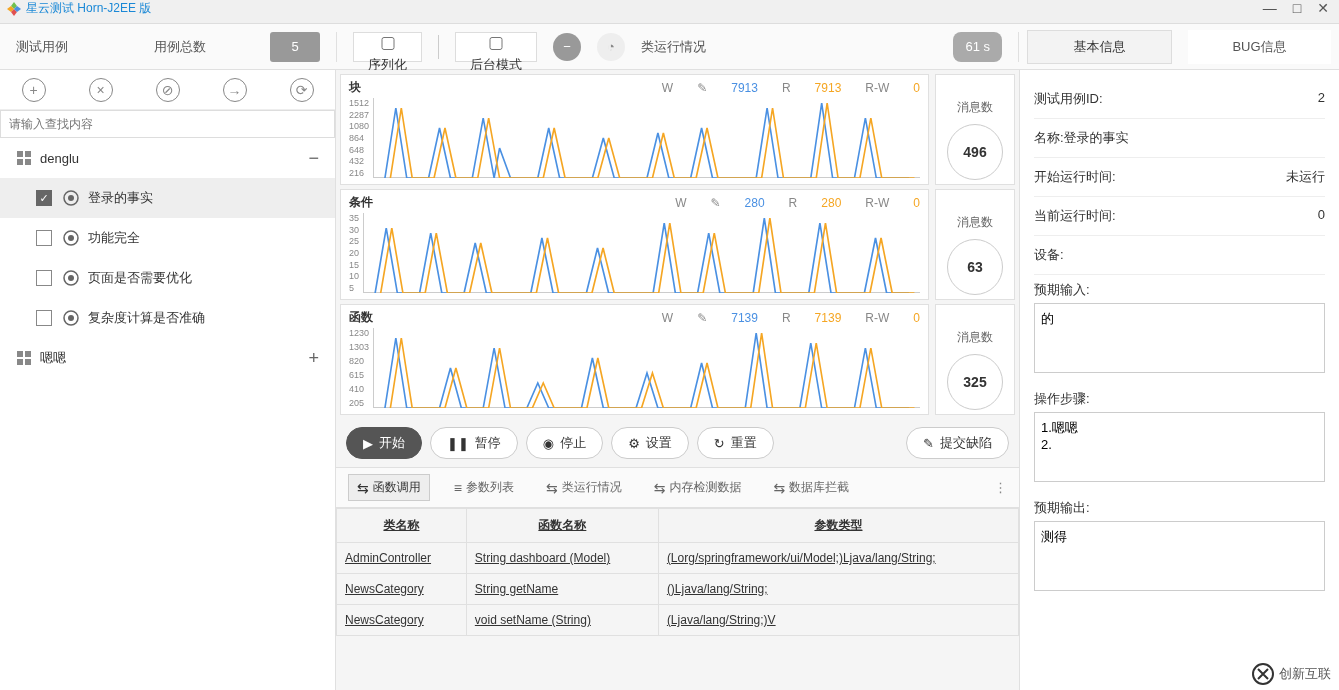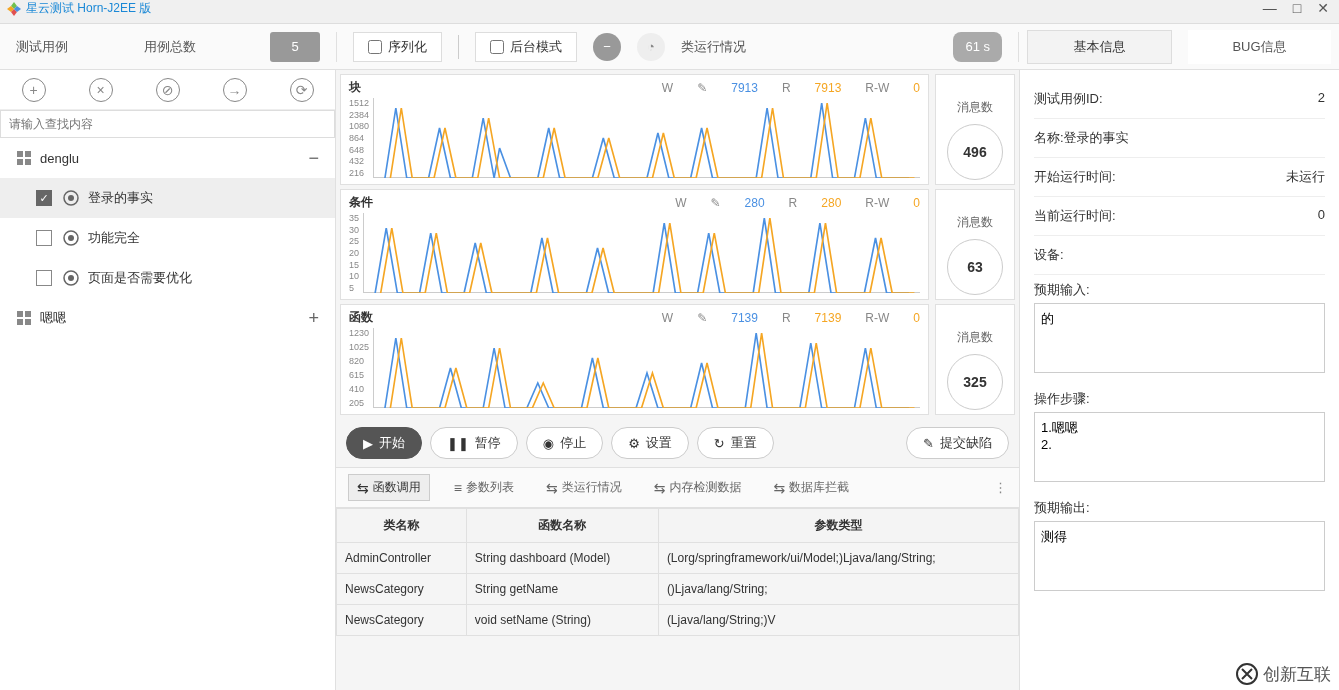--- a/index.html
+++ b/index.html
@@ -5,25 +5,25 @@
 * { box-sizing: border-box; margin: 0; padding: 0; font-family: "Microsoft YaHei", Arial, sans-serif; }
 body { background: #f5f5f5; font-size: 13px; color: #333; overflow: hidden; }
 .window { width: 1339px; height: 690px; display: flex; flex-direction: column; background: #fff; }
 .titlebar { height: 24px; background: #f0f0f0; display: flex; align-items: flex-start; padding: 0 6px; justify-content: space-between; border-bottom: 1px solid #ddd;}
 .title-left { display: flex; align-items: center; gap: 4px; }
 .logo { width: 16px; height: 16px; display:flex; align-items:center; justify-content:center;}
 .title-text { color: #1a88d6; font-size: 12px; }
 .win-controls { display: flex; gap: 8px; color: #555; font-size: 14px;}
 .win-controls span { cursor: pointer; padding:0 4px;}
 .toolbar-row { height: 46px; display: flex; align-items: center; background: #fafafa; border-bottom: 1px solid #e0e0e0;}
-.left-header { width: 336px; display: flex; align-items:center; padding:0 16px; gap: 16px;}
+.left-header { width: 336px; display: flex; align-items:center; padding:0 16px; gap: 26px;}
 .lbl { color:#555;}
 .count-box { margin-left:auto; background:#999; color:#fff; width:50px; height:30px; display:flex; align-items:center; justify-content:center; border-radius:3px;}
 .mid-header { flex:1; display:flex; align-items:center; gap:16px; padding:0 16px; border-left:1px solid #e0e0e0; border-right:1px solid #e0e0e0;}
-.cbx-wrap { display:flex; align-items:center; gap:6px; background:#fff; border:1px solid #ddd; padding:4px 14px; height:30px;}
+.cbx-wrap { display:flex; align-items:center; gap:6px; background:#fff; border:1px solid #ddd; padding:4px 14px; height:30px;flex-direction:column;}
 .divider-v { width:1px; height:24px; background:#ccc;}
 .circle-btn { width:28px; height:28px; border-radius:50%; background:#999; display:flex; align-items:center; justify-content:center; color:#fff; cursor:pointer;}
 .circle-btn.light{background:#eee; color:#888;}
 .runtime { background:#aaa; color:#fff; padding:4px 12px; height:30px; display:flex; align-items:center; border-radius:8px;}
 .right-header { width:320px; display:flex; align-items:center;}
 .tab-btn { flex:1; height:34px; display:flex; align-items:center; justify-content:center; cursor:pointer; margin:0 8px; border:1px solid #ddd; background:#f3f3f3;}
 .tab-btn.inactive{background:#fff; border:none; color:#555;}
 .body-row { flex:1; display:flex; overflow:hidden;}
 .sidebar { width:336px; border-right:1px solid #e0e0e0; display:flex; flex-direction:column; background:#fff;}
 .icon-row { height:40px; display:flex; align-items:center; justify-content:space-around; border-bottom:1px solid #eee;}
@@ -55,21 +55,21 @@
 .msg-card { width:80px; background:#fff; border:1px solid #e0e0e0; display:flex; flex-direction:column; align-items:center;}
 .msg-title { font-size:12px; color:#666; padding:4px 0;margin-top:20px;}
 .msg-circle { width:56px; height:56px; border-radius:50%; border:1px solid #ccc; display:flex; align-items:center; justify-content:center; font-size:14px; margin:4px;font-weight:bold;}
 .controls { display:flex; gap:8px; padding:8px 10px; flex-wrap:wrap;}
 .pill { border:1px solid #ccc; border-radius:18px; padding:6px 16px; display:flex; align-items:center; gap:6px; cursor:pointer; background:#fff; font-size:13px;}
 .pill.dark{background:#555; color:#fff; border-color:#555;}
 .tab-row { display:flex; gap:16px; padding:6px 12px; border-top:1px solid #e0e0e0; border-bottom:1px solid #e0e0e0; background:#fafafa; align-items:center;}
 .mini-tab { display:flex; align-items:center; gap:4px; cursor:pointer; color:#666; font-size:12px; padding:4px 8px;}
 .mini-tab.active{background:#eee; border:1px solid #ccc; color:#333;}
 .mini-tab .ico{font-size:14px;}
-.tbl { flex:1; overflow:auto;}
+.tbl { flex:1; overflow:auto;text-decoration:underline;}
 table { width:100%; border-collapse:collapse;}
 th,td { border:1px solid #e0e0e0; padding:8px 8px; text-align:left; font-size:12px;}
 th { background:#f4f4f4; text-align:center;}
 .right-panel { width:320px; border-left:1px solid #e0e0e0; padding:10px 14px; overflow:auto; background:#fff;}
 .info-row { display:flex; justify-content:space-between; padding:10px 0; border-bottom:1px solid #eee; font-size:13px;}
 .info-label{color:#333;}
 .info-val{color:#333;}
 .txt-block { margin:6px 0 14px 0;}
 .txt-block textarea { width:100%; height:70px; border:1px solid #ccc; padding:6px; resize:none; font-size:13px;}
 .footer-logo { position:absolute; right:0; bottom:0; display:flex; align-items:center; gap:4px; padding:4px 8px; background:rgba(255,255,255,0.8);}
@@ -178,20 +178,30 @@
         <div class="tree-item">
           <span class="chk"></span>
           <span class="target-icon">
               <svg width="16" height="16">
                 <circle cx="8" cy="8" r="7" fill="none" stroke="#666" stroke-width="1.5"></circle>
                 <circle cx="8" cy="8" r="3" fill="#666"></circle>
               </svg>
             </span>
           <span>页面是否需要优化</span>
         </div>
+        <div class="tree-item">
+          <span class="chk"></span>
+          <span class="target-icon">
+              <svg width="16" height="16">
+                <circle cx="8" cy="8" r="7" fill="none" stroke="#666" stroke-width="1.5"></circle>
+                <circle cx="8" cy="8" r="3" fill="#666"></circle>
+              </svg>
+            </span>
+          <span>复杂度计算是否准确</span>
+        </div>
         <div class="tree-group">
           <span class="grid-icon">
               <svg width="14" height="14">
                 <rect x="0" y="0" width="6" height="6" fill="#888"></rect>
                 <rect x="8" y="0" width="6" height="6" fill="#888"></rect>
                 <rect x="0" y="8" width="6" height="6" fill="#888"></rect>
                 <rect x="8" y="8" width="6" height="6" fill="#888"></rect>
               </svg>
             </span>
           <span>嗯嗯</span>
@@ -213,21 +223,21 @@
                 <span class="m-blue">7913</span>
                 <span class="m-label">R</span>
                 <span class="m-orange">7913</span>
                 <span class="m-label">R-W</span>
                 <span class="m-orange">0</span>
               </div>
             </div>
             <div class="chart-body">
               <div class="y-axis">
                 <span>1512</span>
-                  <span>2384</span>
+                  <span>2287</span>
                   <span>1080</span>
                   <span>864</span>
                   <span>648</span>
                   <span>432</span>
                   <span>216</span>
               </div>
               <div class="plot">
                 <svg width="100%" height="80" viewBox="0 0 500 80" preserveAspectRatio="none">
                   <polyline points="10,80 20,10 30,80 50,80 60,30 70,80 90,80 100,20 110,80 115,50 125,80 150,80 160,30 170,80 200,80 210,40 220,80 250,80 260,35 270,80 290,80 300,30 310,80 350,80 360,10 370,80 400,80 410,5 420,80 440,80 450,20 460,80 490,80" fill="none" stroke="#4a90e2" stroke-width="1.5"></polyline>
                   <polyline points="15,80 25,10 35,80 55,80 65,30 75,80 95,80 105,20 115,80 155,80 165,30 175,80 205,80 215,40 225,80 255,80 265,35 275,80 295,80 305,30 315,80 355,80 365,10 375,80 405,80 415,5 425,80 445,80 455,20 465,80 495,80" fill="none" stroke="#f5a623" stroke-width="1.5"></polyline>
@@ -289,21 +299,21 @@
                 <span class="m-blue">7139</span>
                 <span class="m-label">R</span>
                 <span class="m-orange">7139</span>
                 <span class="m-label">R-W</span>
                 <span class="m-orange">0</span>
               </div>
             </div>
             <div class="chart-body">
               <div class="y-axis">
                   <span>1230</span>
-                  <span>1025</span>
+                  <span>1303</span>
                   <span>820</span>
                   <span>615</span>
                   <span>410</span>
                   <span>205</span>
                 </div>
               <div class="plot">
                   <svg width="100%" height="80" viewBox="0 0 500 80" preserveAspectRatio="none">
                 <polyline points="10,80 20,10 30,80 60,80 70,40 80,80 100,80 110,20 120,80 140,80 150,55 160,80 190,80 200,30 210,80 240,80 250,45 260,80 290,80 300,35 310,80 340,80 350,5 360,80 390,80 400,15 410,80 440,80 450,20 460,80 490,80" fill="none" stroke="#4a90e2" stroke-width="1.5"></polyline>
                 <polyline points="15,80 25,10 35,80 65,80 75,40 85,80 105,80 115,20 125,80 145,80 155,55 165,80 195,80 205,30 215,80 245,80 255,45 265,80 295,80 305,35 315,80 345,80 355,5 365,80 395,80 405,15 415,80 445,80 455,20 465,80 495,80" fill="none" stroke="#f5a623" stroke-width="1.5"></polyline>
               </svg>
@@ -432,14 +442,14 @@
       </div>
     </div>
   </div>
 </div>
 
 <div class="footer-logo">
   <svg width="24" height="24" viewBox="0 0 24 24">
       <circle cx="12" cy="12" r="10" fill="none" stroke="#333" stroke-width="2"></circle>
       <path d="M7 7 L17 17 M17 7 L7 17" stroke="#333" stroke-width="2"></path>
     </svg>
-  <span style="font-size:17px;color:#555">创新互联</span>
+  <span style="font-size:13px;color:#555">创新互联</span>
 </div>
 
 </body></html>

